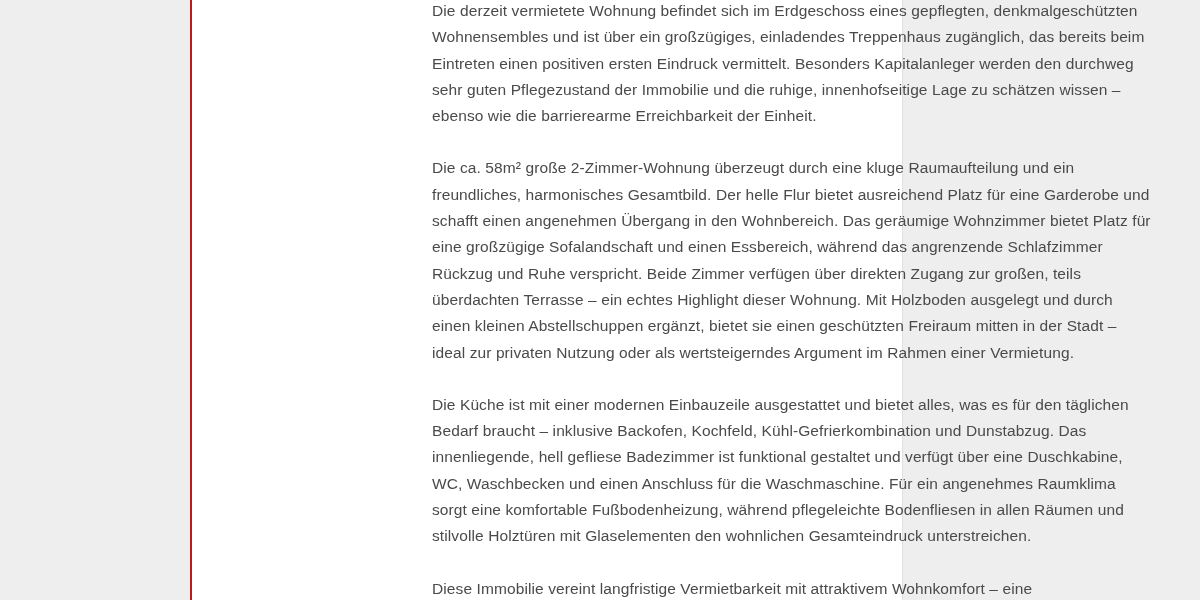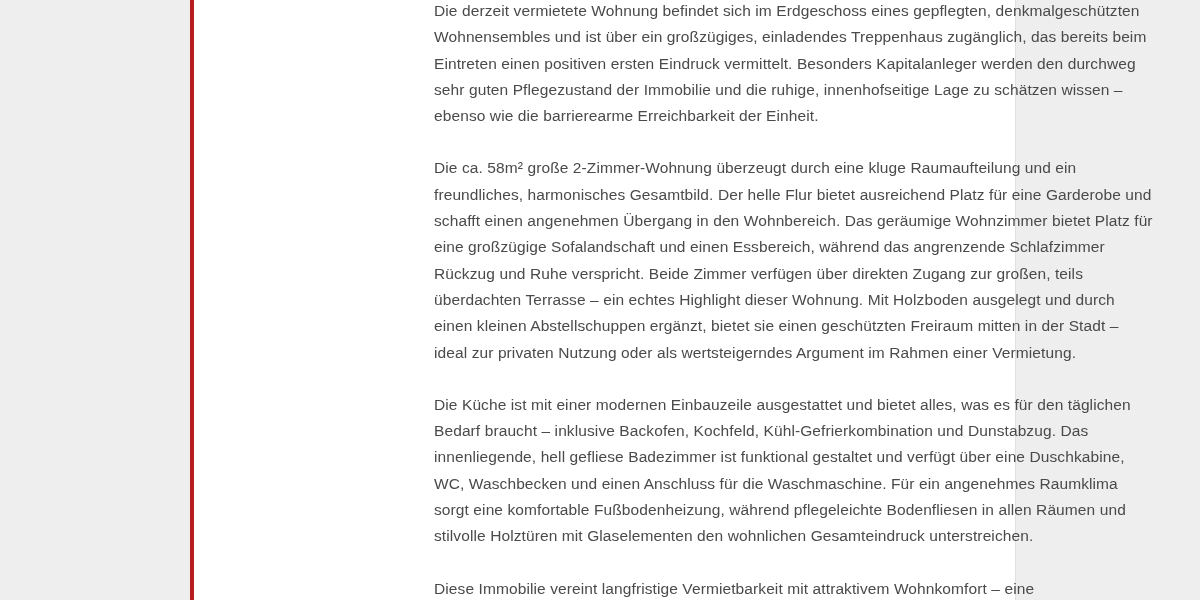--- a/index.html
+++ b/index.html
@@ -14,24 +14,24 @@
     position: relative;
     width: 1200px;
     height: 600px;
     overflow: hidden;
     background: #eeeeee;
   }
   .page-sheet {
     position: absolute;
     left: 190px;
     top: 0;
-    width: 826px;
+    width: 713px;
     height: 600px;
     background: #ffffff;
-    border-left: 4px solid #b91c1c;
+    border-left: 2px solid #b91c1c;
     border-right: 1px solid #e0e0e0;
     box-sizing: border-box;
   }
   .content {
     position: absolute;
     left: 240px;
     top: 0;
     width: 722px;
     padding-top: 0;
   }

